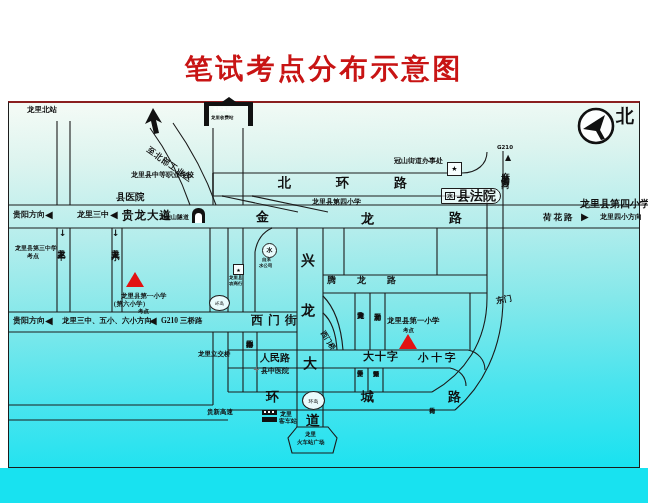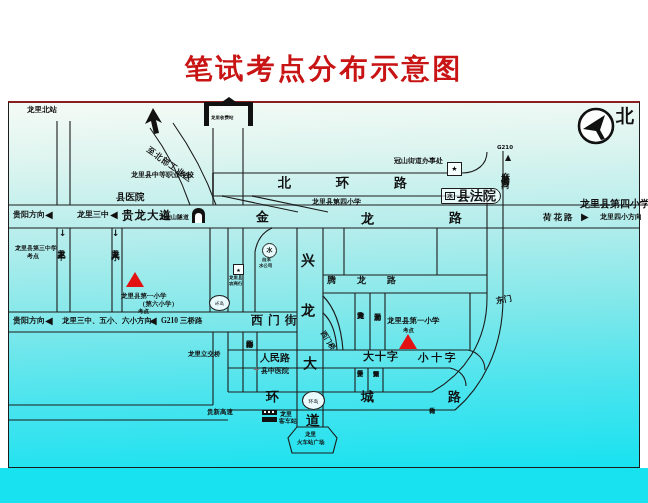--- a/index.html
+++ b/index.html
@@ -130,21 +130,21 @@
   <div class="lbl" style="left:15px;top:245px;font-size:6px;">龙里县第三中学</div>
   <div class="lbl" style="left:27px;top:253px;font-size:6px;">考点</div>
 
   <div class="lbl" style="left:59px;top:229px;font-size:9px;">↓</div>
   <div class="lbl v" style="left:56px;top:243px;font-size:8px;letter-spacing:1px;">龙里三中</div>
   <div class="lbl" style="left:112px;top:229px;font-size:9px;">↓</div>
   <div class="lbl v" style="left:110px;top:243px;font-size:8px;letter-spacing:1px;">龙里六小</div>
 
   <div class="tri" style="left:126px;top:272px;"></div>
   <div class="lbl" style="left:121px;top:293px;font-size:6.5px;">龙里县第一小学</div>
-  <div class="lbl" style="left:139px;top:301px;font-size:6.5px;">（第六小学）</div>
+  <div class="lbl" style="left:110px;top:301px;font-size:6.5px;">（第六小学）</div>
   <div class="lbl" style="left:138px;top:309px;font-size:5.5px;">考点</div>
 
   <div class="lbl v" style="left:243px;top:240px;font-size:8px;letter-spacing:1px;"></div>
   <div class="oval" style="left:262px;top:243px;width:13px;height:13px;font-size:6px;font-weight:bold;">水</div>
   <div class="lbl" style="left:262px;top:258px;font-size:4.5px;">自来</div>
   <div class="lbl" style="left:259px;top:264px;font-size:4.5px;">水公司</div>
 
   <div class="boxicon" style="left:233px;top:264px;width:9px;height:9px;font-size:5px;">★</div>
   <div class="lbl" style="left:229px;top:276px;font-size:4.5px;">龙里县</div>
   <div class="lbl" style="left:229px;top:282px;font-size:4.5px;">农商行</div>
@@ -183,21 +183,21 @@
   <div class="lbl" style="left:253px;top:366px;font-size:8px;color:#777;">+</div>
   <div class="lbl" style="left:261px;top:368px;font-size:7px;">县中医院</div>
   <div class="lbl v" style="left:357px;top:365px;font-size:6px;">平安路</div>
   <div class="lbl v" style="left:373px;top:365px;font-size:6px;">繁荣路</div>
 
   <div class="lbl" style="left:266px;top:390px;font-size:13px;">环</div>
   <div class="lbl" style="left:361px;top:390px;font-size:13px;">城</div>
   <div class="lbl" style="left:448px;top:390px;font-size:13px;">路</div>
   <div class="oval" style="left:302px;top:391px;width:21px;height:17px;font-size:5px;">环岛</div>
 
-  <div class="lbl" style="left:188px;top:351px;font-size:6.5px;">龙里立交桥</div>
+  <div class="lbl" style="left:198px;top:351px;font-size:6.5px;">龙里立交桥</div>
   <div class="lbl" style="left:207px;top:409px;font-size:6.5px;">贵新高速</div>
 
   <div class="busicon" style="left:262px;top:410px;">
     <span class="b1">
         <i style="left:2px;"></i>
         <i style="left:6px;"></i>
         <i style="left:10px;"></i>
       </span>
       <span class="b2"></span>
   </div>

